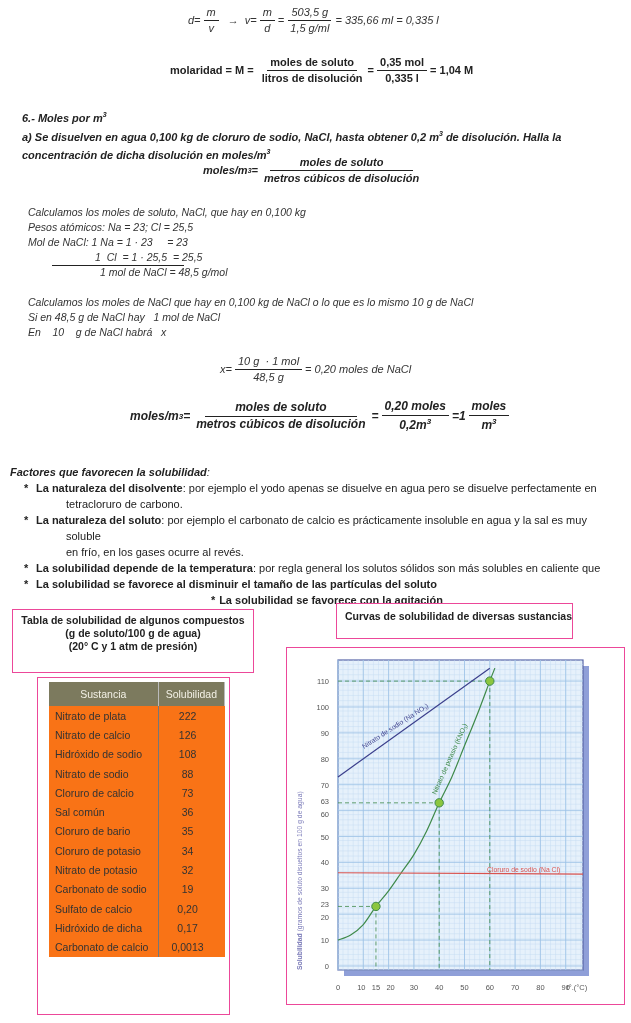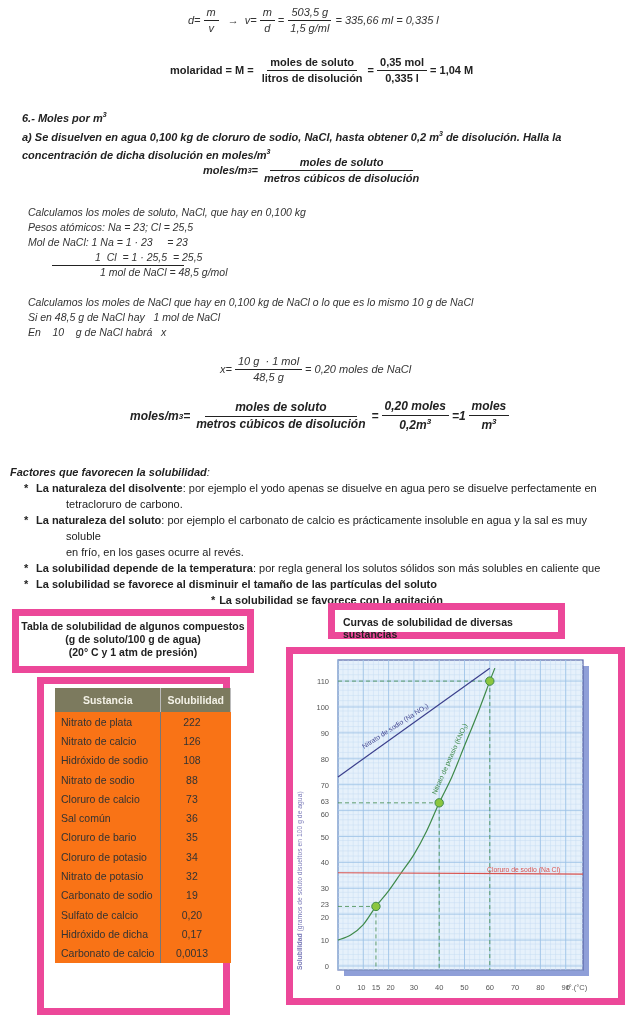--- a/index.html
+++ b/index.html
@@ -10,23 +10,23 @@
   .it { font-style: italic; }
   .b { font-weight: bold; }
   .frac { display: inline-flex; flex-direction: column; align-items: center; vertical-align: middle; margin: 0 3px; }
   .frac .num { border-bottom: 1px solid #222; padding: 0 3px 1px; line-height: 1.15; }
   .frac .den { padding: 1px 3px 0; line-height: 1.15; }
   .eq { display: flex; align-items: center; white-space: nowrap; }
   .txt11 { font-size: 11px; }
   .body-line { font-size: 10.5px; line-height: 15px; margin-left: 6px; }
   .factor { font-size: 11px; line-height: 16px; }
   .factor .star { display: inline-block; width: 12px; font-weight: bold; }
-  .box { border: 7px solid #ec4899; background: #fff; }
+  .box { border: 1px solid #ec4899; background: #fff; }
   table.sol { border-collapse: collapse; font-family: "Liberation Sans", sans-serif; font-size: 10.5px; color: #333; }
-  table.sol th { background: #7c7a5e; color: #f3f1e6; font-weight: bold; height: 24px; padding: 0 6px; border-right: 1px solid #bbb; }
+  table.sol th { background: #7c7a5e; color: #f3f1e6; font-weight: normal; height: 24px; padding: 0 6px; border-right: 1px solid #bbb; }
   table.sol td { height: 19.3px; padding: 0 6px; background: #f97316; }
   table.sol td.v { border-left: 1px solid #777; text-align: center; padding-right: 14px; }
   .hr { position: absolute; height: 1px; background: #222; }
 </style>
 </head>
 <body>
 
 <div class="abs eq it cal txt11" style="left:188px; top:6px; color:#333;">
   <span>d=</span>
   <span class="frac">
@@ -207,21 +207,21 @@
           <td class="v">0,17</td>
         </tr>
         <tr>
           <td>Carbonato de calcio</td>
           <td class="v">0,0013</td>
         </tr>
       </tbody>
   </table>
 </div>
 
-<div class="abs box cal" style="left:328px; top:603px; width:237px; height:36px; font-size:10.5px; padding:6px 0 0 8px; font-weight:bold; color:#222;">
+<div class="abs box cal" style="left:336px; top:603px; width:237px; height:36px; font-size:10.5px; padding:6px 0 0 8px; font-weight:bold; color:#222;">
   <span>Curvas de solubilidad de diversas sustancias</span>
 </div>
 
 <div class="abs box" style="left:286px; top:647px; width:339px; height:358px;"></div>
 <svg class="abs" style="left:0; top:0;" width="631" height="1023" id="chart-svg">
     <rect x="344" y="666" width="245" height="310" fill="#8f9fd8"></rect>
     <rect x="338" y="660" width="245" height="310" fill="#e6f1fb" stroke="#5866a8" stroke-width="1.2"></rect>
     <line x1="338" y1="660" x2="338" y2="970" stroke="#c7dcf2" stroke-width="0.5"></line>
     <line x1="343.06" y1="660" x2="343.06" y2="970" stroke="#c7dcf2" stroke-width="0.5"></line>
     <line x1="348.12" y1="660" x2="348.12" y2="970" stroke="#c7dcf2" stroke-width="0.5"></line>

